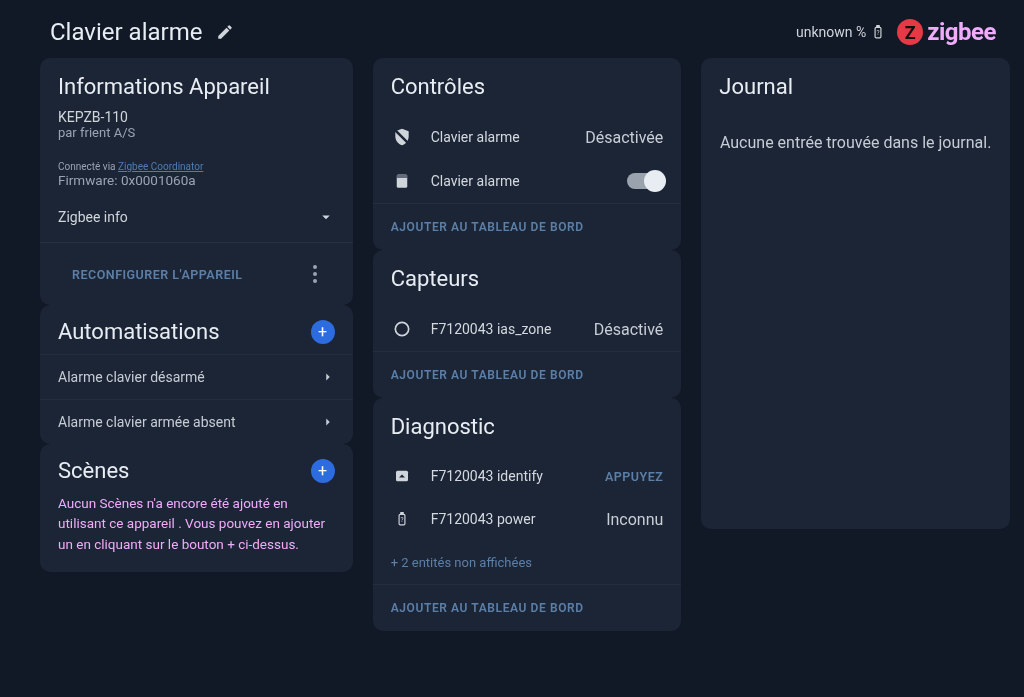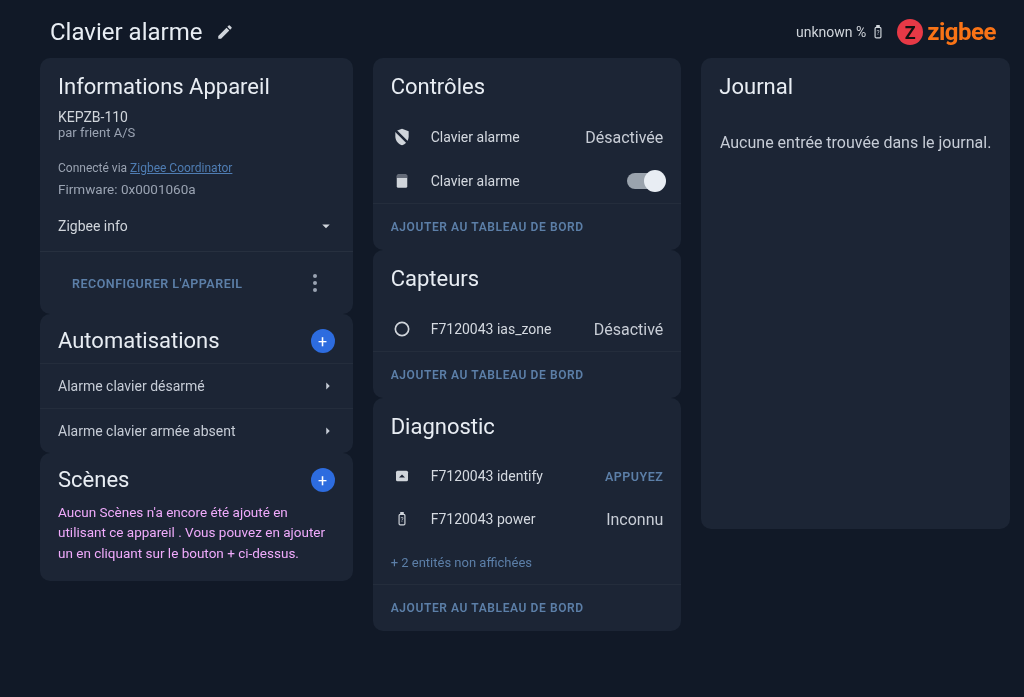--- a/index.html
+++ b/index.html
@@ -46,21 +46,21 @@
     align-items: center;
     gap: 4px;
   }
   .zigbee-mark {
     width: 26px; height: 26px; border-radius: 50%;
     background: #e63946;
     display: flex; align-items: center; justify-content: center;
     color: #111; font-weight: 700; font-size: 18px;
   }
   .zigbee-text {
-    font-size: 24px; font-weight: 700; color: #f97316;
+    font-size: 24px; font-weight: 700; color: #f0abfc;
     letter-spacing: -0.5px;
   }
   .columns {
     display: flex;
     gap: 20px;
     padding: 0 14px 0 40px;
   }
   .col { display: flex; flex-direction: column; }
   .col-1 { width: 314px; }
   .col-2 { width: 310px; }
@@ -73,27 +73,27 @@
   .card-inner { padding: 16px 18px; }
   .card-title {
     font-size: 22px;
     font-weight: 400;
     color: #e8edf3;
     margin-bottom: 10px;
   }
   .card-title-row {
     display: flex;
     justify-content: space-between;
-    align-items: flex-end;
+    align-items: center;
     padding: 14px 18px 10px 18px;
   }
   .card-title-row .card-title { margin: 0; }
   .device-model { font-size: 14px; color: #d0d5db; }
   .device-by { font-size: 13px; color: #9aa3b2; margin-bottom: 21px; }
-  .device-conn { font-size: 12px; color: #9aa3b2; margin-bottom: 6px; }
+  .device-conn { font-size: 10px; color: #9aa3b2; }
   .device-conn a { color: #4f7db3; text-decoration: underline; }
   .device-fw { font-size: 13.5px; color: #9aa3b2; margin-bottom: 14px; }
   .expand-row {
     display: flex;
     justify-content: space-between;
     align-items: center;
     padding: 6px 0 0 0;
     cursor: pointer;
     color: #d0d5db;
   }

